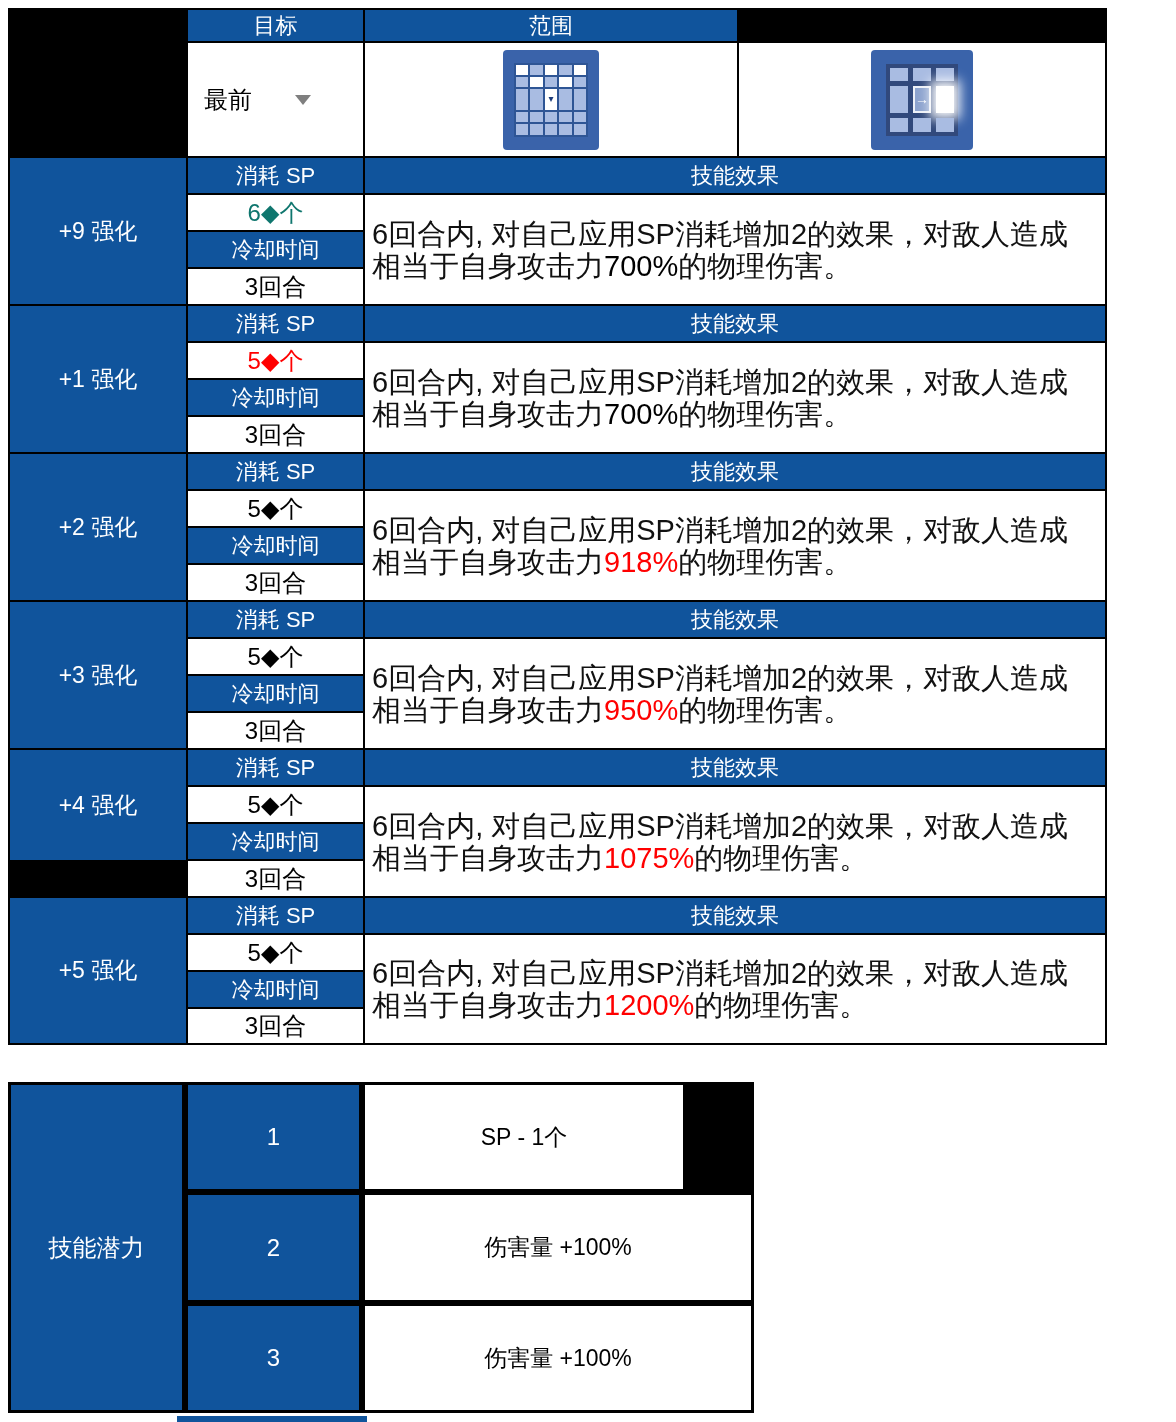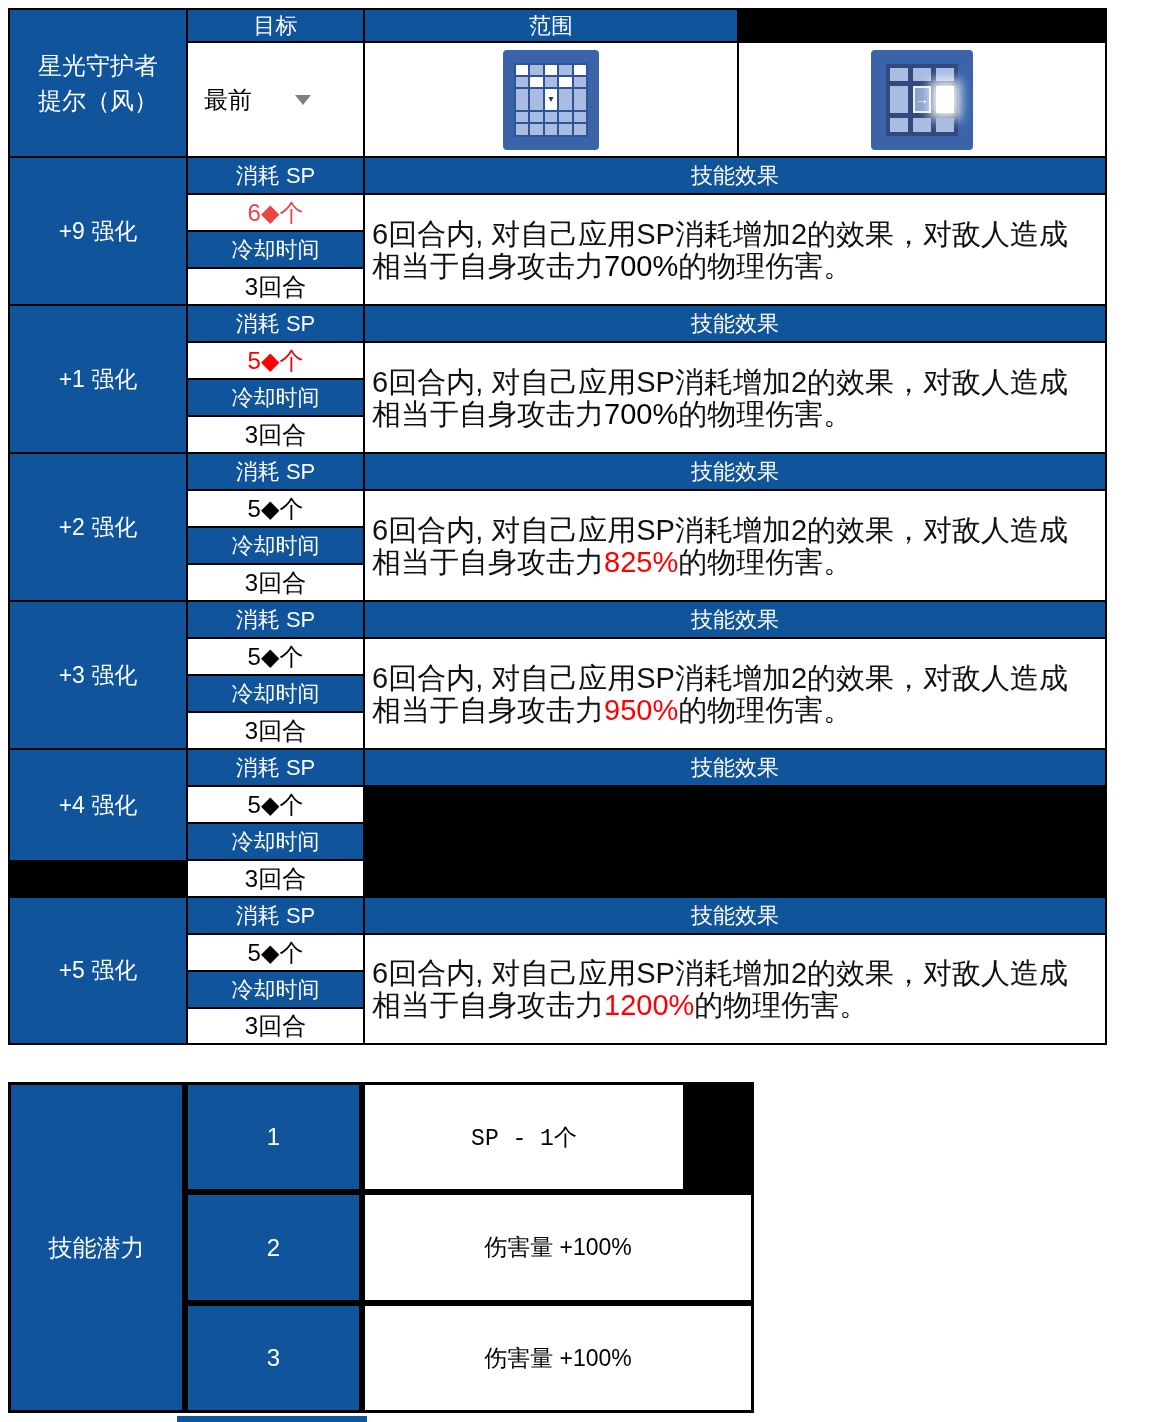--- a/index.html
+++ b/index.html
@@ -33,24 +33,20 @@
   .pot-eff{font-size:23px;}
   .cut-strip{position:absolute;background:#10549C;}
 </style>
 </head>
 <body>
 
 <div class="canvas">
 
   <div class="tbl" style="left:8px;top:8px;width:1099px;height:1037px;">
 
-    <div class="cell blue name-cell" style="left:2px;top:2px;width:176px;height:146px;">
-      <span>星光守护者</span>
-      <span>提尔（风）</span>
-    </div>
 
     <div class="cell blue" style="left:180px;top:2px;width:175px;height:31px;">目标</div>
     <div class="cell blue" style="left:357px;top:2px;width:372px;height:31px;">范围</div>
 
     <div class="cell wcell target-cell" style="left:180px;top:35px;width:175px;height:113px;position:absolute;">
       <span>最前</span>
       <span class="dd-arrow"></span>
     </div>
 
     <div class="cell wcell" style="left:357px;top:35px;width:372px;height:113px;">
@@ -97,21 +93,21 @@
             <div class="gc gc-l"></div>
             <div class="gc gc-l"></div>
             <div class="gc gc-l"></div>
           </div>
       </div>
     </div>
 
     <div class="cell blue lvl" style="left:2px;top:150px;width:176px;height:146px;">+9 强化</div>
     <div class="cell blue" style="left:180px;top:150px;width:175px;height:35px;">消耗 SP</div>
     <div class="cell wcell val" style="left:180px;top:187px;width:175px;height:35px;">
-      <span style="color: #ef4444;">6◆个</span>
+      <span style="color: #0f766e;">6◆个</span>
     </div>
     <div class="cell blue" style="left:180px;top:224px;width:175px;height:35px;">冷却时间</div>
     <div class="cell wcell val" style="left:180px;top:261px;width:175px;height:35px;">3回合</div>
     <div class="cell blue" style="left:357px;top:150px;width:740px;height:35px;">技能效果</div>
     <div class="cell wcell effect-cell" style="left:357px;top:187px;width:740px;height:109px;">
       <p class="eff-text"><span>6回合内, 对自己应用SP消耗增加2的效果，对敌人造成相当于自身攻击力</span><span style="color: rgb(0, 0, 0);">700%</span><span>的物理伤害。</span></p>
     </div>
 
     <div class="cell blue lvl" style="left:2px;top:298px;width:176px;height:146px;">+1 强化</div>
     <div class="cell blue" style="left:180px;top:298px;width:175px;height:35px;">消耗 SP</div>
@@ -127,21 +123,21 @@
 
     <div class="cell blue lvl" style="left:2px;top:446px;width:176px;height:146px;">+2 强化</div>
     <div class="cell blue" style="left:180px;top:446px;width:175px;height:35px;">消耗 SP</div>
     <div class="cell wcell val" style="left:180px;top:483px;width:175px;height:35px;">
       <span style="color: rgb(0, 0, 0);">5◆个</span>
     </div>
     <div class="cell blue" style="left:180px;top:520px;width:175px;height:35px;">冷却时间</div>
     <div class="cell wcell val" style="left:180px;top:557px;width:175px;height:35px;">3回合</div>
     <div class="cell blue" style="left:357px;top:446px;width:740px;height:35px;">技能效果</div>
     <div class="cell wcell effect-cell" style="left:357px;top:483px;width:740px;height:109px;">
-      <p class="eff-text"><span>6回合内, 对自己应用SP消耗增加2的效果，对敌人造成相当于自身攻击力</span><span style="color: rgb(255, 0, 0);">825%</span><span>的物理伤害。</span></p>
+      <p class="eff-text"><span>6回合内, 对自己应用SP消耗增加2的效果，对敌人造成相当于自身攻击力</span><span style="color: rgb(255, 0, 0);">918%</span><span>的物理伤害。</span></p>
     </div>
 
     <div class="cell blue lvl" style="left:2px;top:594px;width:176px;height:146px;">+3 强化</div>
     <div class="cell blue" style="left:180px;top:594px;width:175px;height:35px;">消耗 SP</div>
     <div class="cell wcell val" style="left:180px;top:631px;width:175px;height:35px;">
       <span style="color: rgb(0, 0, 0);">5◆个</span>
     </div>
     <div class="cell blue" style="left:180px;top:668px;width:175px;height:35px;">冷却时间</div>
     <div class="cell wcell val" style="left:180px;top:705px;width:175px;height:35px;">3回合</div>
     <div class="cell blue" style="left:357px;top:594px;width:740px;height:35px;">技能效果</div>
@@ -150,40 +146,43 @@
     </div>
 
     <div class="cell blue lvl" style="left:2px;top:742px;width:176px;height:110px;">+4 强化</div>
     <div class="cell blue" style="left:180px;top:742px;width:175px;height:35px;">消耗 SP</div>
     <div class="cell wcell val" style="left:180px;top:779px;width:175px;height:35px;">
       <span style="color: rgb(0, 0, 0);">5◆个</span>
     </div>
     <div class="cell blue" style="left:180px;top:816px;width:175px;height:35px;">冷却时间</div>
     <div class="cell wcell val" style="left:180px;top:853px;width:175px;height:35px;">3回合</div>
     <div class="cell blue" style="left:357px;top:742px;width:740px;height:35px;">技能效果</div>
+    <div class="cell wcell effect-cell" style="left:357px;top:779px;width:740px;height:109px;">
+      <p class="eff-text"><span>6回合内, 对自己应用SP消耗增加2的效果，对敌人造成相当于自身攻击力</span><span style="color: rgb(255, 0, 0);">1075%</span><span>的物理伤害。</span></p>
+    </div>
 
     <div class="cell blue lvl" style="left:2px;top:890px;width:176px;height:145px;">+5 强化</div>
     <div class="cell blue" style="left:180px;top:890px;width:175px;height:35px;">消耗 SP</div>
     <div class="cell wcell val" style="left:180px;top:927px;width:175px;height:35px;">
       <span style="color: rgb(0, 0, 0);">5◆个</span>
     </div>
     <div class="cell blue" style="left:180px;top:964px;width:175px;height:35px;">冷却时间</div>
     <div class="cell wcell val" style="left:180px;top:1001px;width:175px;height:34px;">3回合</div>
     <div class="cell blue" style="left:357px;top:890px;width:740px;height:35px;">技能效果</div>
     <div class="cell wcell effect-cell" style="left:357px;top:927px;width:740px;height:108px;">
       <p class="eff-text"><span>6回合内, 对自己应用SP消耗增加2的效果，对敌人造成相当于自身攻击力</span><span style="color: rgb(255, 0, 0);">1200%</span><span>的物理伤害。</span></p>
     </div>
 
   </div>
 
   <div class="tbl" style="left:8px;top:1082px;width:746px;height:331px;">
     <div class="cell blue pot-title" style="left:3px;top:3px;width:171px;height:325px;">技能潜力</div>
 
     <div class="cell blue pot-rank" style="left:180px;top:3px;width:171px;height:104px;">1</div>
-    <div class="cell wcell pot-eff" style="left:357px;top:3px;width:318px;height:104px;font-family:Liberation Mono, monospace;">SP - 1个</div>
+    <div class="cell wcell pot-eff" style="left:357px;top:3px;width:318px;height:104px;">SP - 1个</div>
 
     <div class="cell blue pot-rank" style="left:180px;top:113px;width:171px;height:105px;">2</div>
     <div class="cell wcell pot-eff" style="left:357px;top:113px;width:386px;height:105px;">伤害量 +100%</div>
 
     <div class="cell blue pot-rank" style="left:180px;top:224px;width:171px;height:104px;">3</div>
     <div class="cell wcell pot-eff" style="left:357px;top:224px;width:386px;height:104px;">伤害量 +100%</div>
   </div>
 
   <div class="cut-strip" style="left:177px;top:1416px;width:190px;height:6px;"></div>
 

